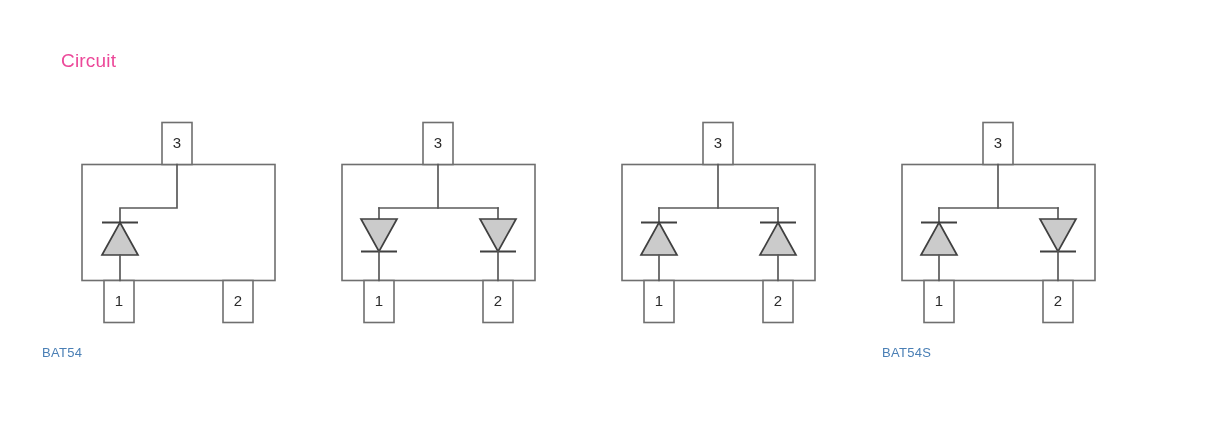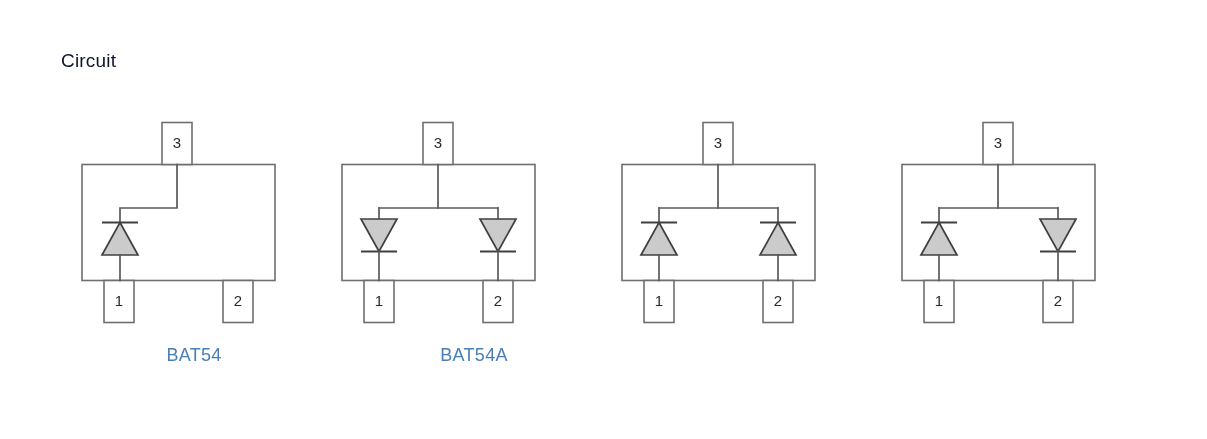--- a/index.html
+++ b/index.html
@@ -17,21 +17,21 @@
     -webkit-font-smoothing: antialiased;
   }
 
   #section-title {
     position: absolute;
     left: 61px;
     top: 50px;
     font-size: 19px;
     font-weight: 400;
     letter-spacing: 0.2px;
-    color: #0f172a;
+    color: #ec4899;
     white-space: nowrap;
   }
 
   #circuit-row {
     position: absolute;
     left: 0;
     top: 105px;
     width: 1207px;
     height: 290px;
   }
@@ -51,25 +51,24 @@
     position: absolute;
     left: 0;
     top: 0;
     width: 280px;
     height: 230px;
     display: block;
   }
 
   .part-label {
     position: absolute;
-    left: 12px;
+    left: 0;
     top: 240px;
     width: 280px;
-    text-align: center;
-    font-size: 18px;
+    font-size: 13px;
     font-weight: 400;
     color: #4a7fb5;
     letter-spacing: 0.3px;
   }
 
   
   .pkg-body {
     fill: none;
     stroke: #6f6f6f;
     stroke-width: 1.6;
@@ -152,21 +151,20 @@
       <path class="wire" d="M176,103 L176,114"></path>
 
       <polygon class="diode-tri" points="39,114 75,114 57,146.5"></polygon>
       <line class="diode-bar" x1="39" y1="146.5" x2="75" y2="146.5"></line>
       <path class="wire" d="M57,146.5 L57,175.5"></path>
 
       <polygon class="diode-tri" points="158,114 194,114 176,146.5"></polygon>
       <line class="diode-bar" x1="158" y1="146.5" x2="194" y2="146.5"></line>
       <path class="wire" d="M176,146.5 L176,175.5"></path>
     </svg>
-    <div class="part-label">BAT54A</div>
   </div>
 
   <div class="circuit-cell" data-index="2">
     <svg class="circuit-svg" viewBox="0 0 280 230">
       <rect class="pkg-body" x="20" y="59.5" width="193" height="116"></rect>
       <rect class="pin-box" x="101" y="17.5" width="30" height="42"></rect>
       <text class="pin-num" x="116" y="39.5">3</text>
       <rect class="pin-box" x="42" y="175.5" width="30" height="42"></rect>
       <text class="pin-num" x="57" y="197.5">1</text>
       <rect class="pin-box" x="161" y="175.5" width="30" height="42"></rect>
@@ -203,15 +201,16 @@
       <path class="wire" d="M176,103 L176,114"></path>
 
       <line class="diode-bar" x1="39" y1="117.5" x2="75" y2="117.5"></line>
       <polygon class="diode-tri" points="57,117.5 75,150 39,150"></polygon>
       <path class="wire" d="M57,150 L57,175.5"></path>
 
       <polygon class="diode-tri" points="158,114 194,114 176,146.5"></polygon>
       <line class="diode-bar" x1="158" y1="146.5" x2="194" y2="146.5"></line>
       <path class="wire" d="M176,146.5 L176,175.5"></path>
     </svg>
+    <div class="part-label">BAT54S</div>
   </div>
 
 </div>
 
 </body></html>

